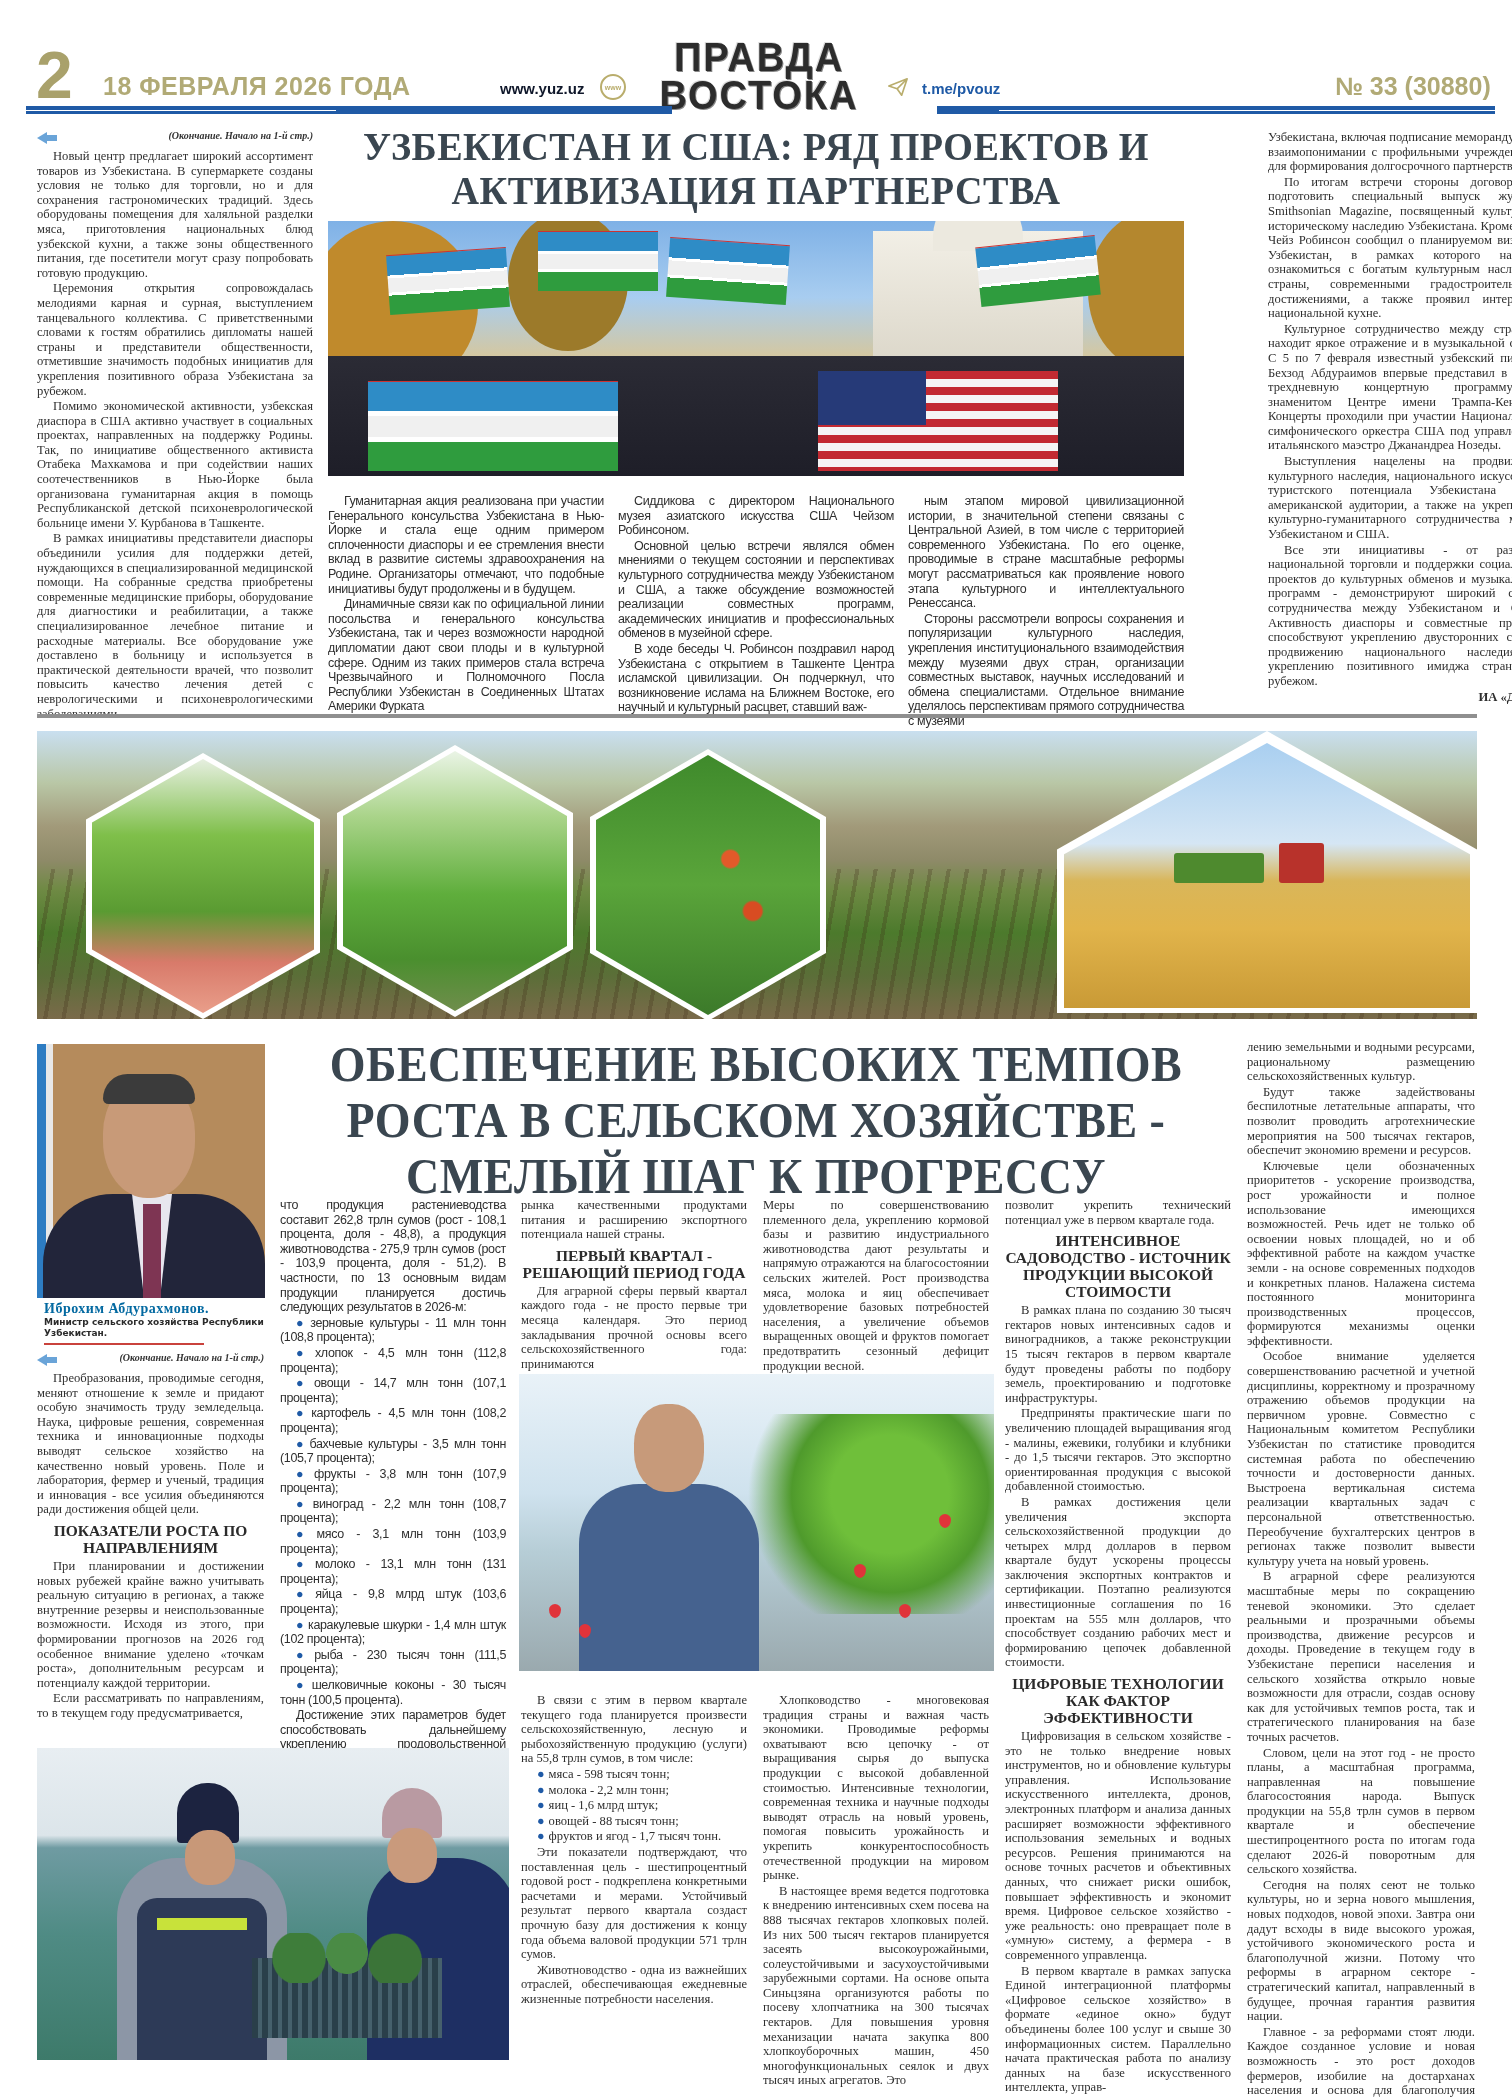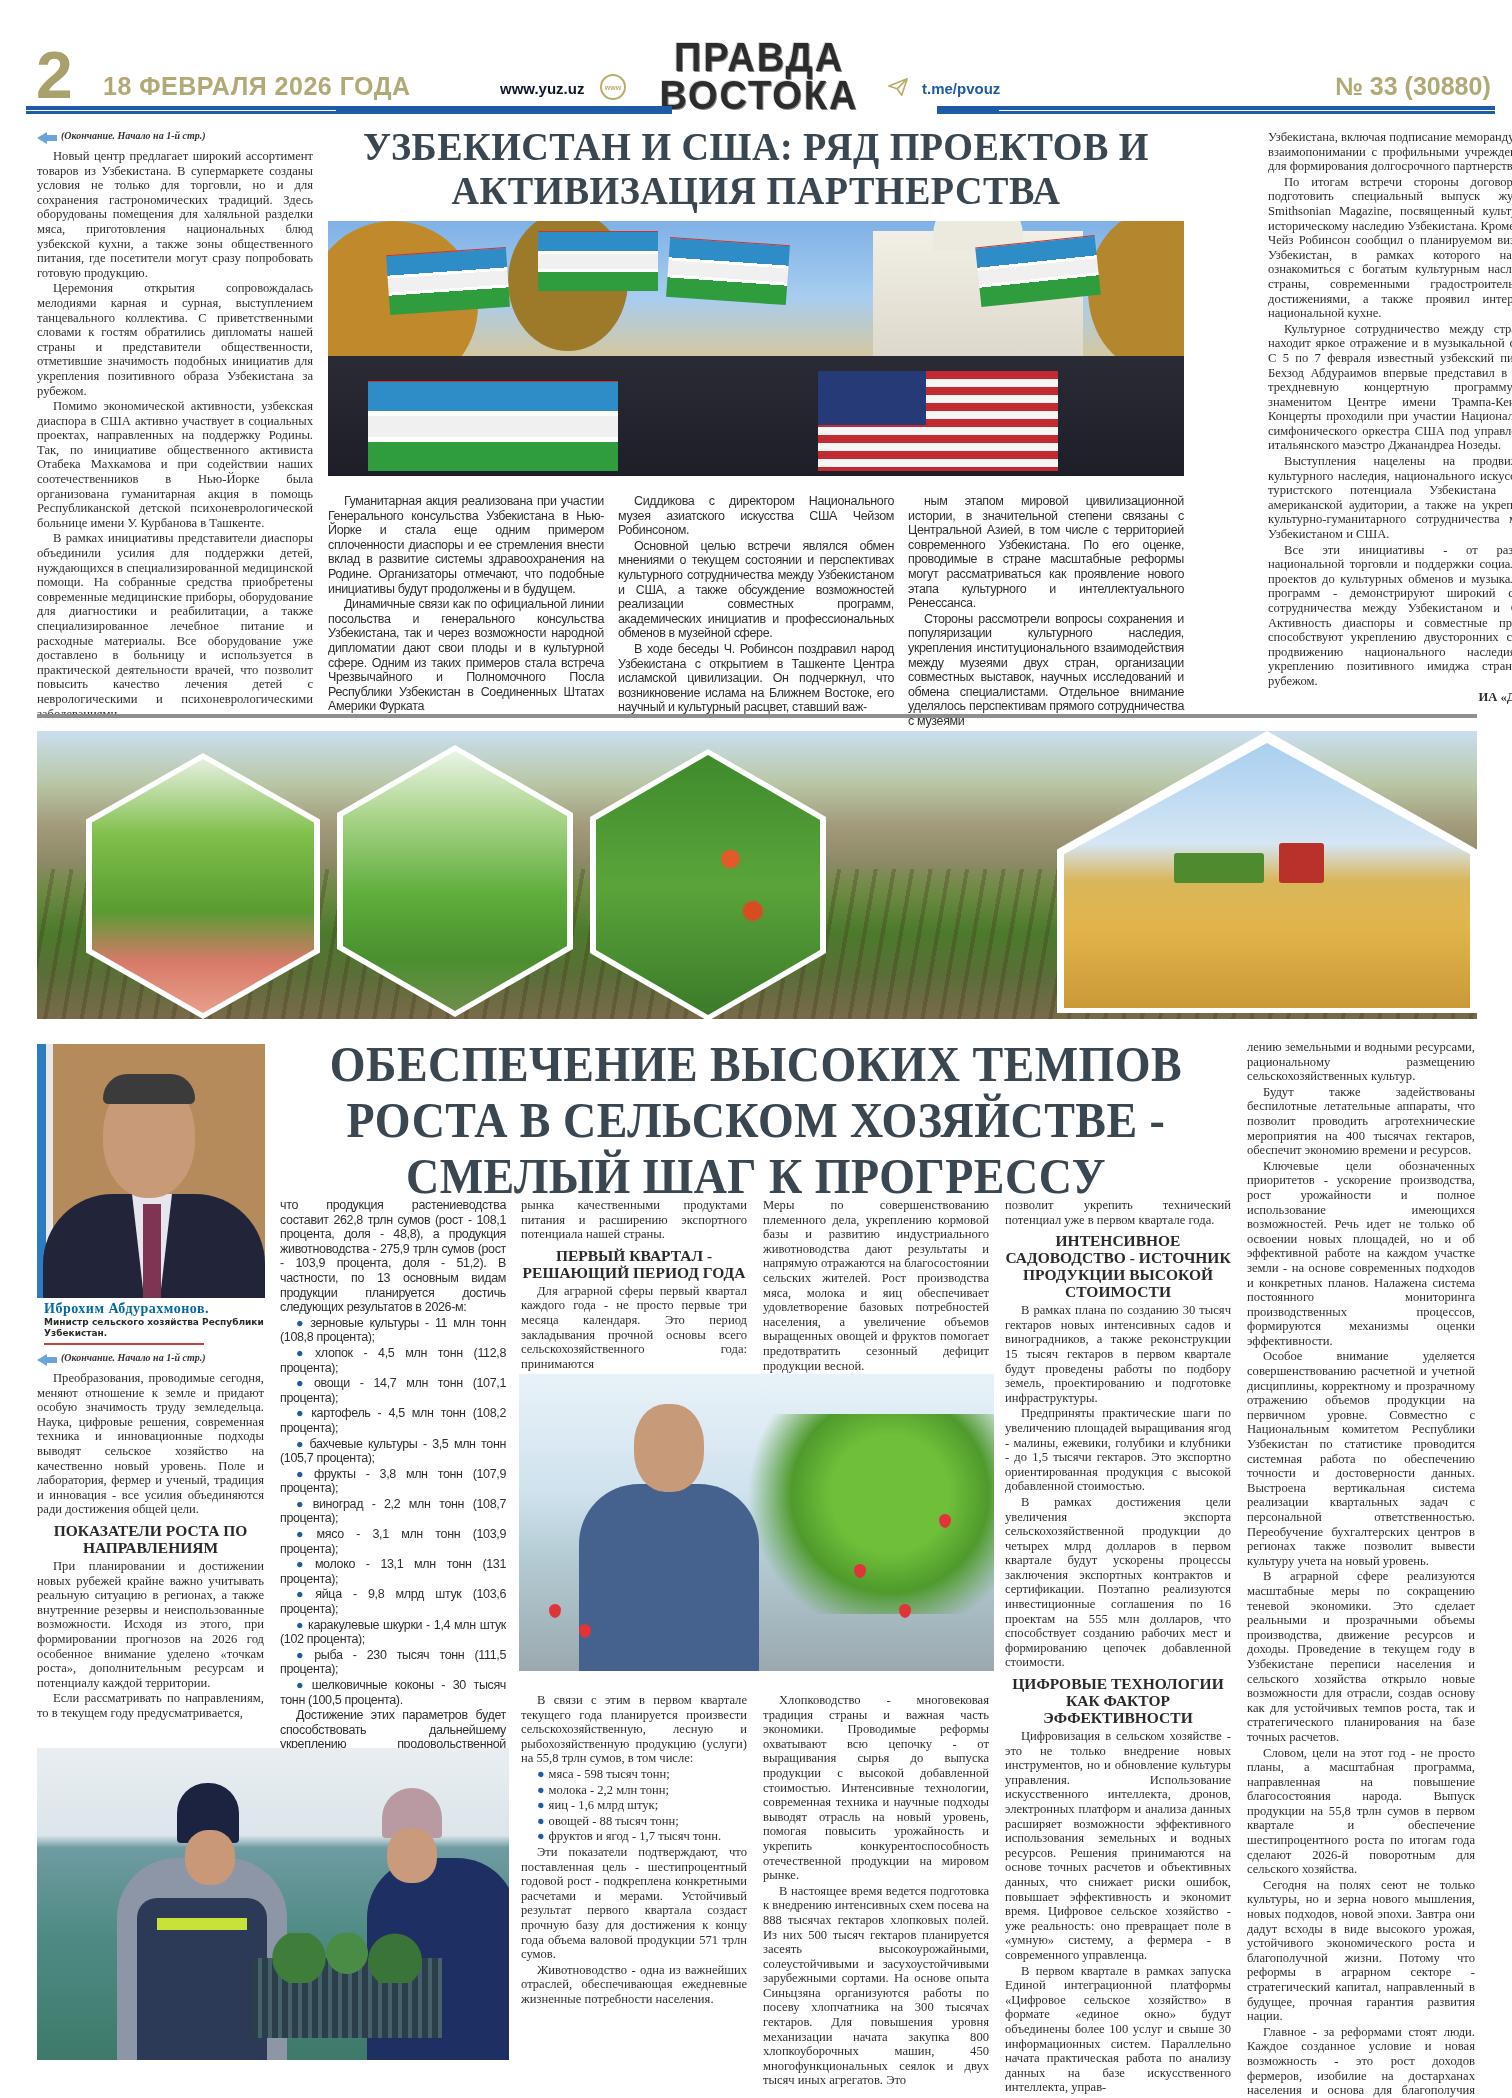--- a/index.html
+++ b/index.html
@@ -22,21 +22,21 @@
   .rule-l1b { left: 26px; top: 111px; width: 310px; height: 3px; background: #1f5aa6; }
   .rule-l2 { left: 336px; top: 106px; width: 336px; height: 8px; background: #1f5aa6; }
   .rule-r1 { left: 937px; top: 106px; width: 62px; height: 8px; background: #1f5aa6; }
   .rule-r2 { left: 999px; top: 106px; width: 496px; height: 4px; background: #1f5aa6; }
   .rule-r2b { left: 999px; top: 111px; width: 496px; height: 3px; background: #1f5aa6; }
 
   
   .col { position: absolute; font-size: 12.6px; line-height: 14.6px; text-align: justify; hyphens: auto; color: #2f2f2f; }
   .col p { text-indent: 16px; margin-bottom: 1px; }
   .col.narrow { font-family: "Liberation Sans", "DejaVu Sans", sans-serif; font-stretch: condensed; letter-spacing: -0.35px; font-size: 12.5px; }
-  .cont { display: flex; align-items: flex-start; gap: 4px; margin-bottom: 5px; }
+  .cont { display: flex; align-items: flex-start; gap: 20px; margin-bottom: 5px; justify-content: space-between; }
   .cont .arrow { width: 20px; height: 12px; position: relative; margin-top: 2px; }
   .cont .arrow::before { content: ""; position: absolute; left: 0; top: 0; border-right: 10px solid #6aa4d8; border-top: 6px solid transparent; border-bottom: 6px solid transparent; }
   .cont .arrow::after { content: ""; position: absolute; left: 9px; top: 3px; width: 11px; height: 6px; background: #6aa4d8; }
   .cont .txt { font-style: italic; font-size: 10px; line-height: 11px; color: #333; font-weight: bold; }
   .sub { text-align: center; font-weight: bold; font-size: 15.5px; line-height: 17px; color: #2b2b2b; margin: 5px 0 3px; text-indent: 0 !important; }
   .bullet { text-indent: 16px; }
   .bullet::before { content: "●"; color: #1f5aa6; margin-right: 4px; }
   .sign { text-align: right; font-weight: bold; text-indent: 0 !important; }
 
   
@@ -294,21 +294,21 @@
   <p>В рамках плана по созданию 30 тысяч гектаров новых интенсивных садов и виноградников, а также реконструкции 15 тысяч гектаров в первом квартале будут проведены работы по подбору земель, проектированию и подготовке инфраструктуры.</p>
   <p>Предприняты практические шаги по увеличению площадей выращивания ягод - малины, ежевики, голубики и клубники - до 1,5 тысячи гектаров. Это экспортно ориентированная продукция с высокой добавленной стоимостью.</p>
   <p>В рамках достижения цели увеличения экспорта сельскохозяйственной продукции до четырех млрд долларов в первом квартале будут ускорены процессы заключения экспортных контрактов и сертификации. Поэтапно реализуются инвестиционные соглашения по 16 проектам на 555 млн долларов, что способствует созданию рабочих мест и формированию цепочек добавленной стоимости.</p>
   <div class="sub">ЦИФРОВЫЕ ТЕХНОЛОГИИ КАК ФАКТОР ЭФФЕКТИВНОСТИ</div>
   <p>Цифровизация в сельском хозяйстве - это не только внедрение новых инструментов, но и обновление культуры управления. Использование искусственного интеллекта, дронов, электронных платформ и анализа данных расширяет возможности эффективного использования земельных и водных ресурсов. Решения принимаются на основе точных расчетов и объективных данных, что снижает риски ошибок, повышает эффективность и экономит время. Цифровое сельское хозяйство - уже реальность: оно превращает поле в «умную» систему, а фермера - в современного управленца.</p>
   <p>В первом квартале в рамках запуска Единой интеграционной платформы «Цифровое сельское хозяйство» в формате «единое окно» будут объединены более 100 услуг и свыше 30 информационных систем. Параллельно начата практическая работа по анализу данных на базе искусственного интеллекта, управ-</p>
 </div>
 
 <div class="col a2c6">
   <p style="text-indent:0">лению земельными и водными ресурсами, рациональному размещению сельскохозяйственных культур.</p>
-  <p>Будут также задействованы беспилотные летательные аппараты, что позволит проводить агротехнические мероприятия на 400 тысячах гектаров, обеспечит экономию времени и ресурсов.</p>
+  <p>Будут также задействованы беспилотные летательные аппараты, что позволит проводить агротехнические мероприятия на 500 тысячах гектаров, обеспечит экономию времени и ресурсов.</p>
   <p>Ключевые цели обозначенных приоритетов - ускорение производства, рост урожайности и полное использование имеющихся возможностей. Речь идет не только об освоении новых площадей, но и об эффективной работе на каждом участке земли - на основе современных подходов и конкретных планов. Налажена система постоянного мониторинга производственных процессов, формируются механизмы оценки эффективности.</p>
   <p>Особое внимание уделяется совершенствованию расчетной и учетной дисциплины, корректному и прозрачному отражению объемов продукции на первичном уровне. Совместно с Национальным комитетом Республики Узбекистан по статистике проводится системная работа по обеспечению точности и достоверности данных. Выстроена вертикальная система реализации квартальных задач с персональной ответственностью. Переобучение бухгалтерских центров в регионах также позволит вывести культуру учета на новый уровень.</p>
   <p>В аграрной сфере реализуются масштабные меры по сокращению теневой экономики. Это сделает реальными и прозрачными объемы производства, движение ресурсов и доходы. Проведение в текущем году в Узбекистане переписи населения и сельского хозяйства открыло новые возможности для отрасли, создав основу как для устойчивых темпов роста, так и стратегического планирования на базе точных расчетов.</p>
   <p>Словом, цели на этот год - не просто планы, а масштабная программа, направленная на повышение благосостояния народа. Выпуск продукции на 55,8 трлн сумов в первом квартале и обеспечение шестипроцентного роста по итогам года сделают 2026-й поворотным для сельского хозяйства.</p>
   <p>Сегодня на полях сеют не только культуры, но и зерна нового мышления, новых подходов, новой эпохи. Завтра они дадут всходы в виде высокого урожая, устойчивого экономического роста и благополучной жизни. Потому что реформы в аграрном секторе - стратегический капитал, направленный в будущее, прочная гарантия развития нации.</p>
   <p>Главное - за реформами стоят люди. Каждое созданное условие и новая возможность - это рост доходов фермеров, изобилие на достарханах населения и основа для благополучия нашей страны. Преобразования в аграрной сфере последовательно меняют облик села, образ жизни и экономическую среду.</p>
 </div>
 
 <div class="abs photo3">
   <div class="man1">

